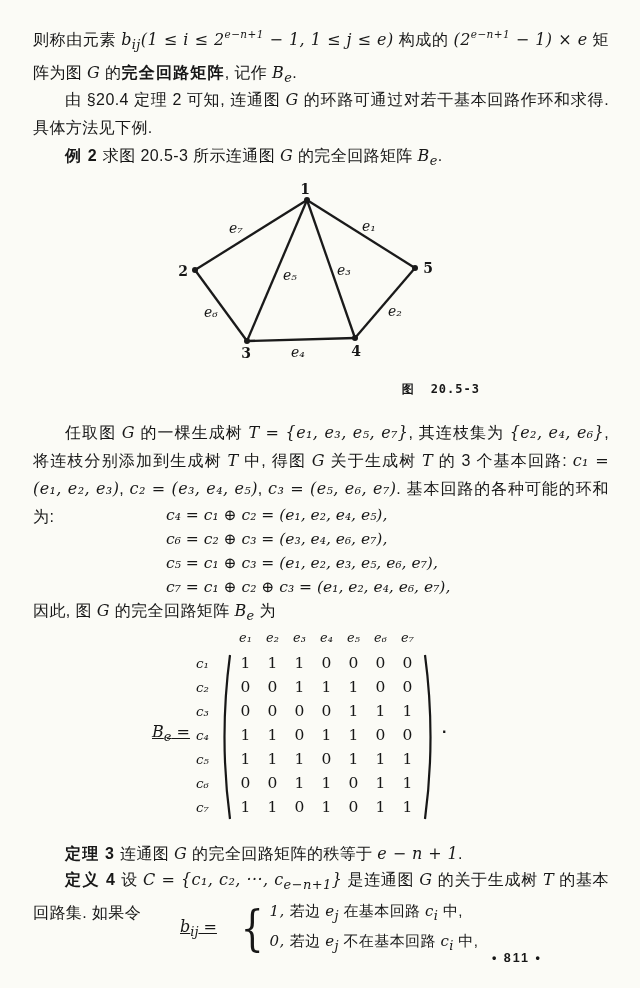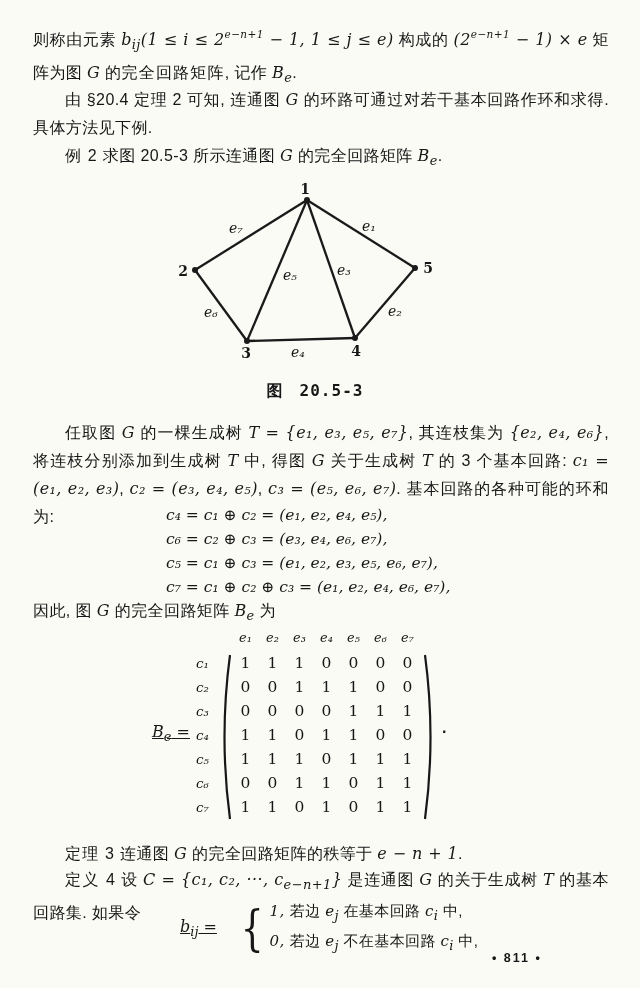--- a/index.html
+++ b/index.html
@@ -16,40 +16,40 @@
   .indent{ text-indent:32px; }
   #p1{ top:20px; }
   #p2{ top:86px; }
   #p3{ top:142px; }
   #p4{ top:419px; }
   #p5{ top:597px; }
   #theorem3{ top:840px; }
   #def4{ top:866px; }
 
   .seg-cn{ }
-  .seg-bold{ font-weight:normal; letter-spacing:1.2px;margin-top:47px; }
+  .seg-bold{ font-weight:bold; letter-spacing:1.2px;margin-top:47px; }
   .seg-math{ font-family:"DejaVu Serif", serif; font-style:italic; }
   .seg-sub{ font-family:"DejaVu Serif", serif; font-style:italic;
             font-size:13px; vertical-align:-4px; }
   .seg-sup{ font-family:"DejaVu Serif", serif; font-style:italic;
             font-size:10.5px; vertical-align:7px; }
 
   
   #figure{ position:absolute; left:150px; top:180px; width:330px; height:192px; }
   #figure .vertex-label{
     font-family:"DejaVu Serif", serif; font-size:14px; font-weight:bold;
     text-anchor:middle; fill:#171717;
   }
   #figure .edge-label{
     font-family:"DejaVu Serif", serif; font-style:italic; font-size:14px;
     text-anchor:middle; fill:#171717;
   }
   #caption{
-    position:absolute; left:150px; top:381px; width:330px; text-align:center;
-    font-size:16px; font-weight:bold; letter-spacing:1px;
+    position:absolute; left:150px; top:381px; width:330px; text-align:right;
+    font-size:12px; font-weight:bold; letter-spacing:1px;
   }
   #caption .cap-prefix{ margin-right:16px; }
   #caption .cap-num{ font-family:"DejaVu Sans Mono", monospace; font-weight:bold; }
 
   
   #formulas{ position:absolute; left:166px; top:503px; }
   .formula-line{
     font-family:"DejaVu Serif", serif; font-style:italic;
     font-size:15.5px; line-height:24px; white-space:nowrap;
   }

